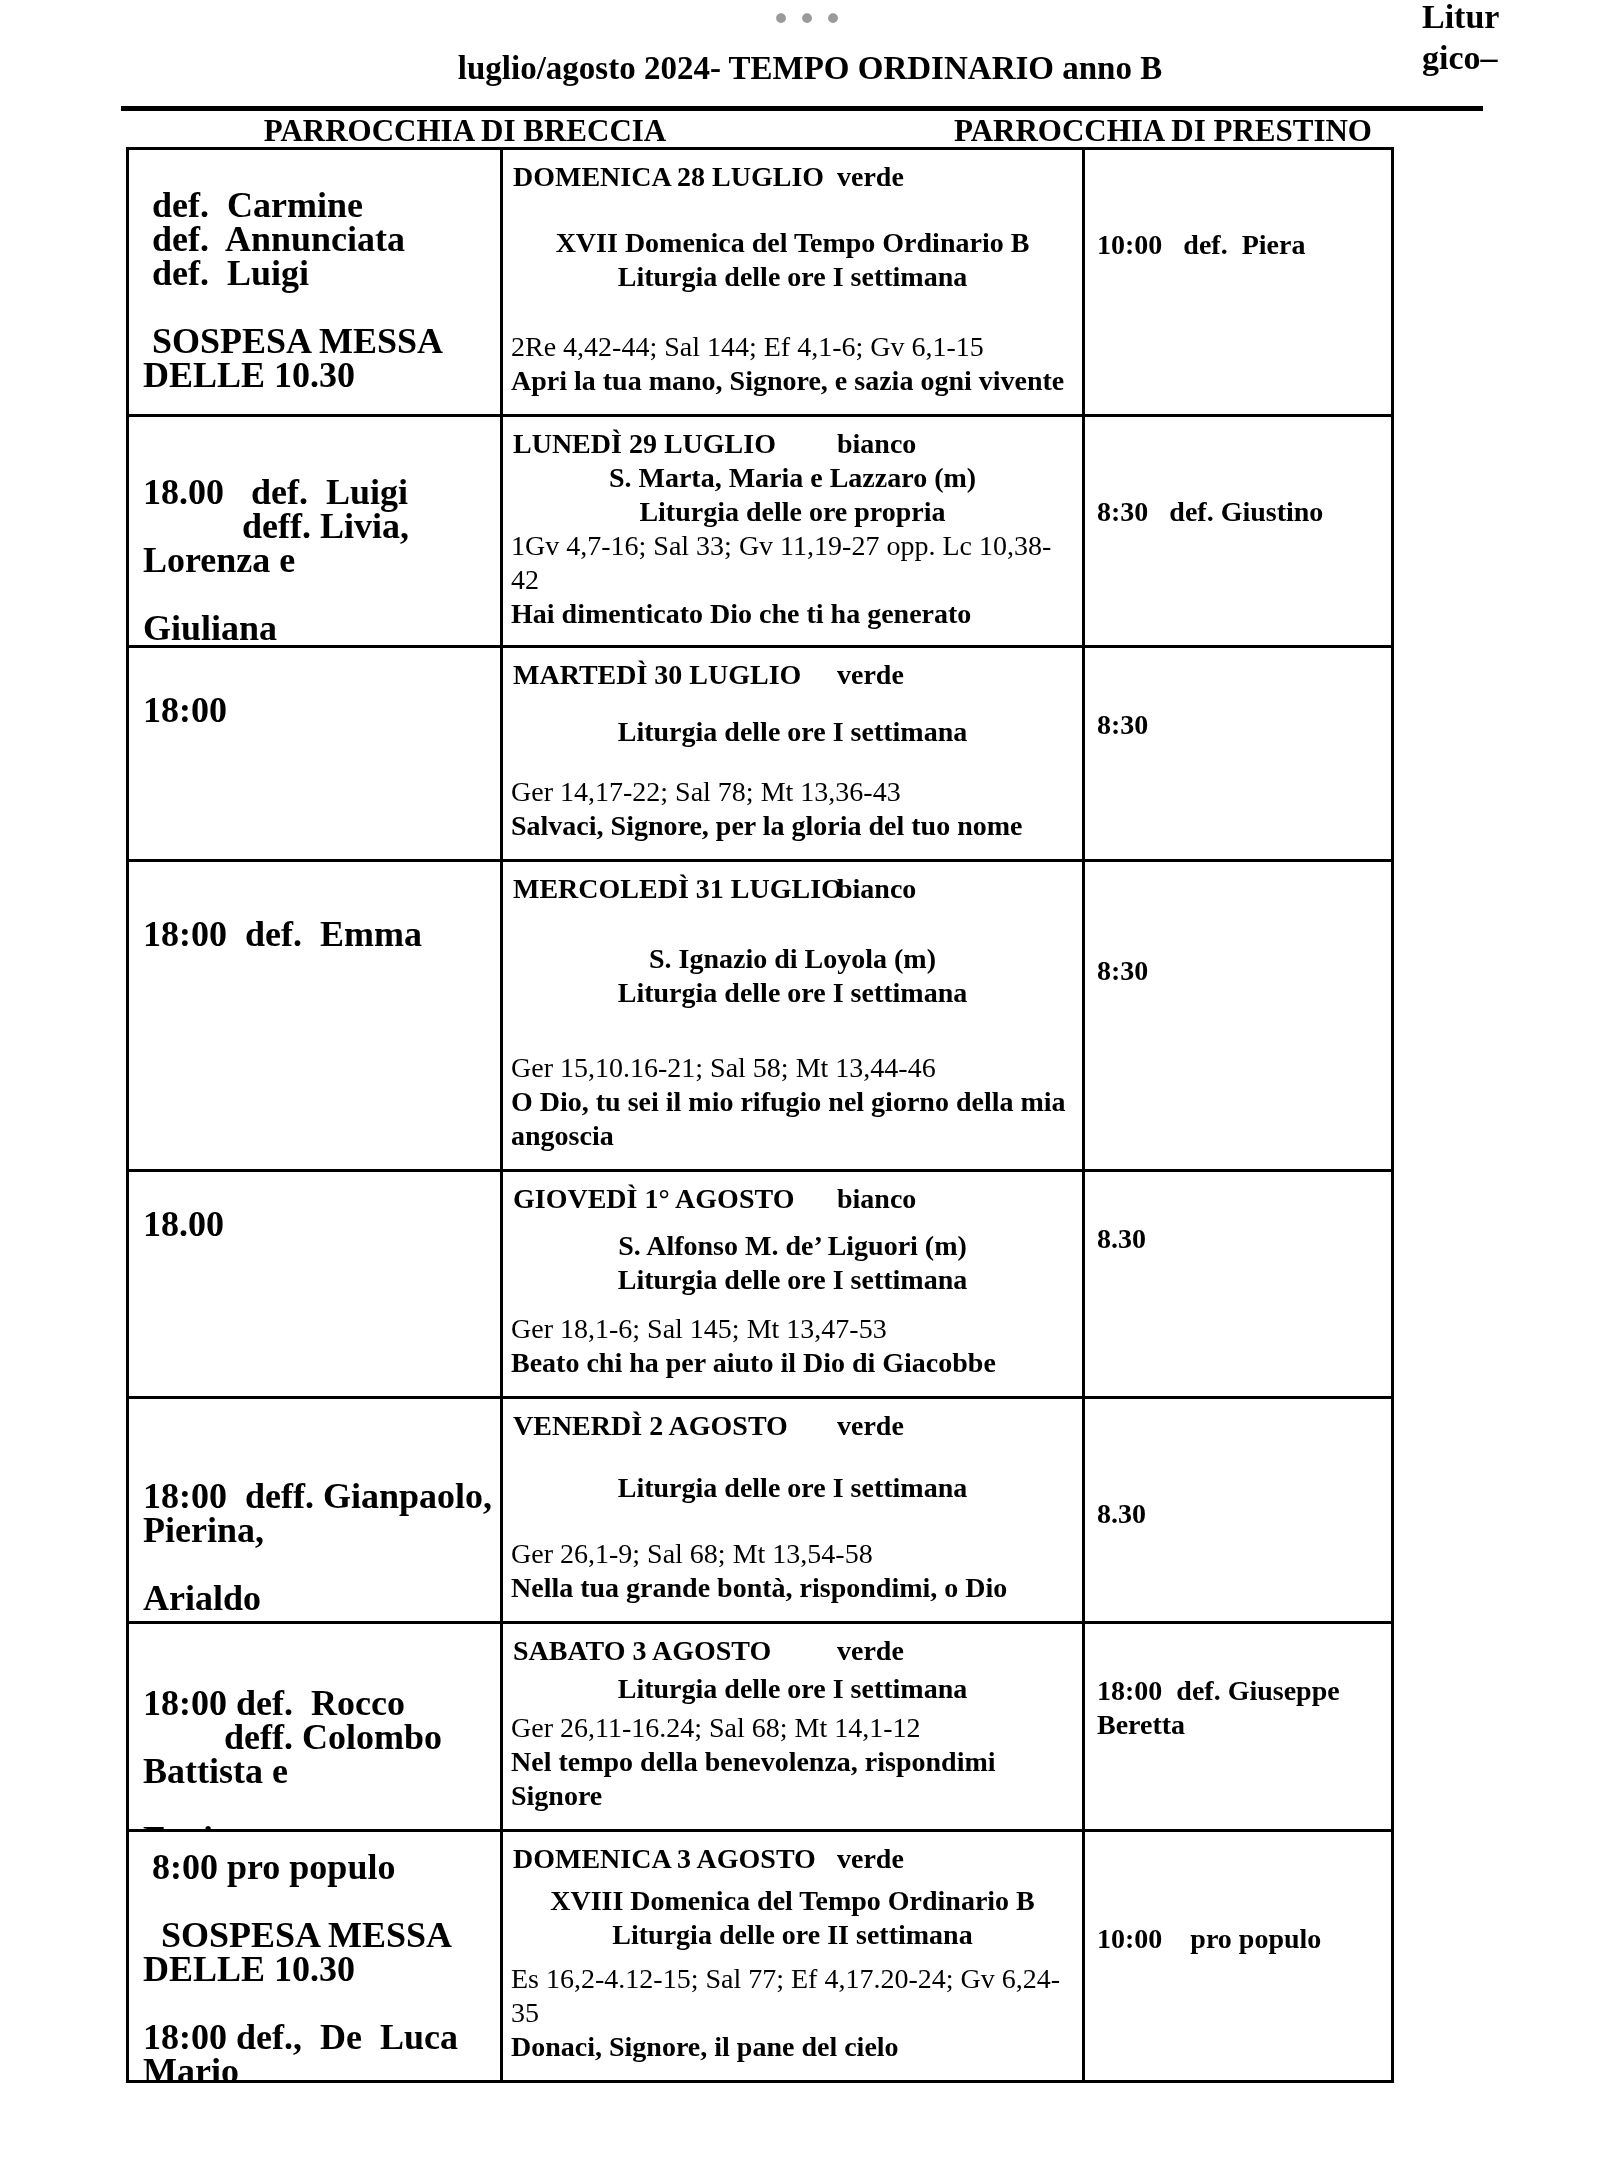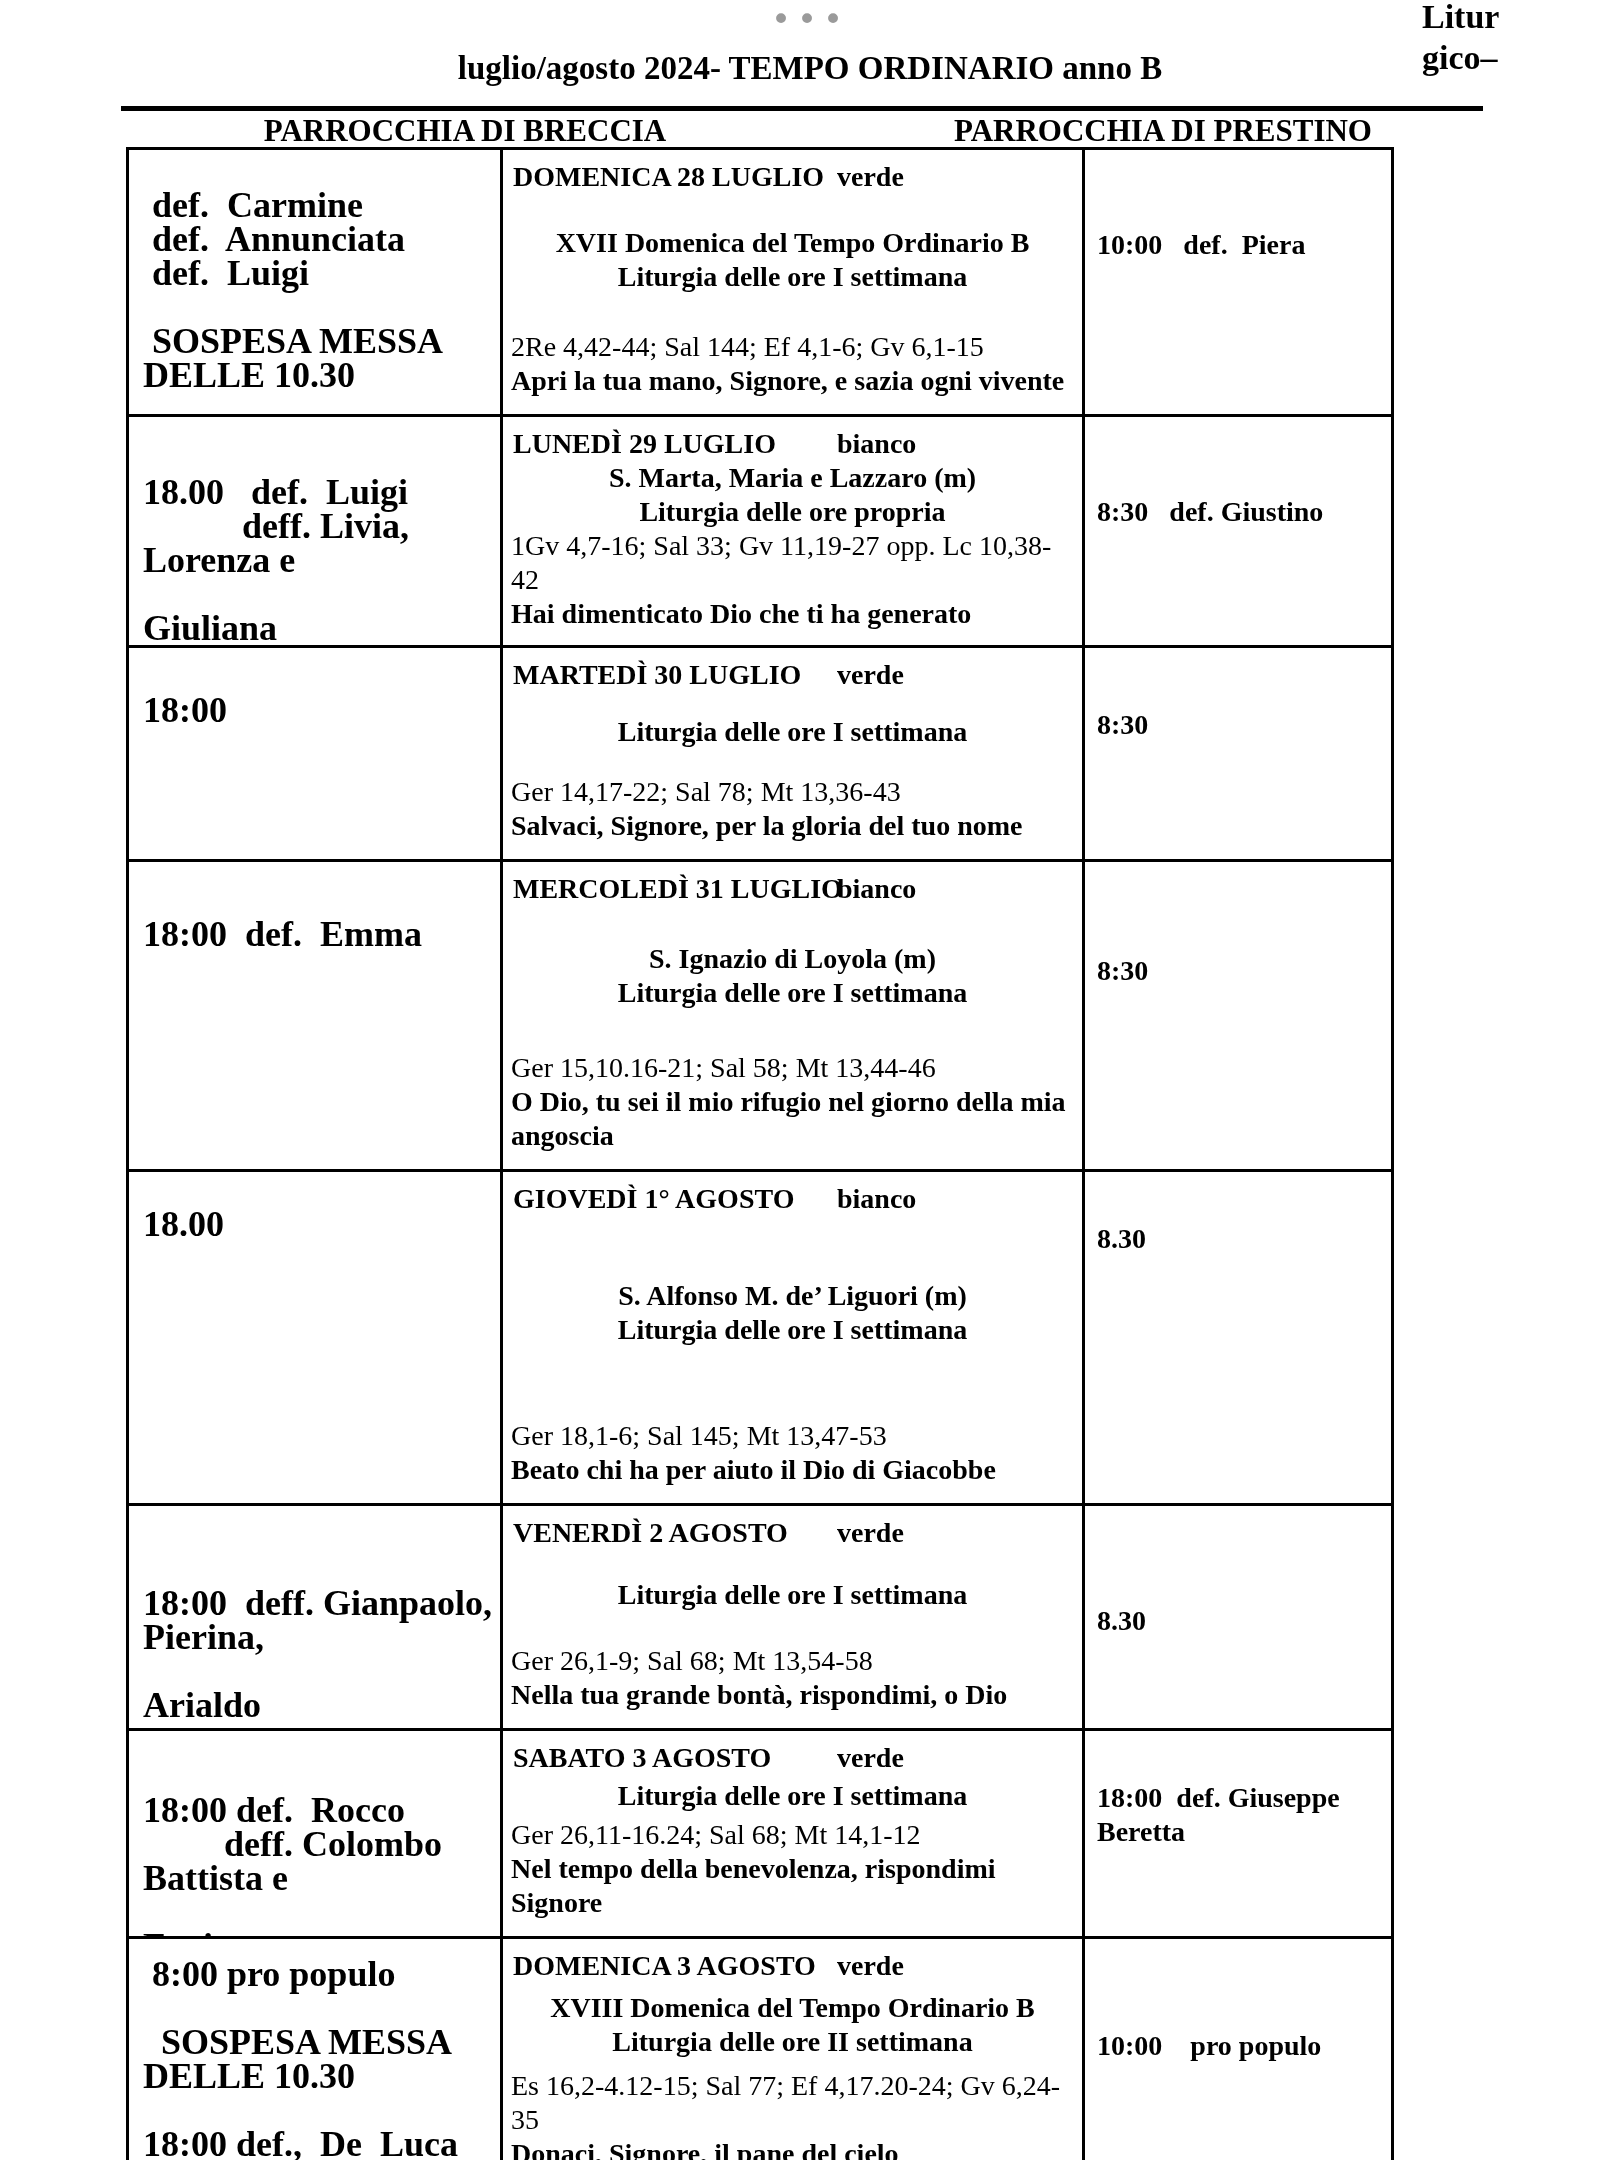--- a/index.html
+++ b/index.html
@@ -65,21 +65,21 @@
     display:flex;flex-direction:column;
     font-size:28px;line-height:34px;
   }
   .prestino{
     flex:1;
     font-weight:bold;font-size:28px;line-height:34px;
     white-space:pre-wrap;
     padding-left:12px;
   }
   .r1{height:267px;} .r2{height:231px;} .r3{height:214px;} .r4{height:310px;}
-  .r5{height:334px;} .r6{height:225px;} .r7{height:208px;} .r8{height:248px;}
+  .r5{height:227px;} .r6{height:225px;} .r7{height:208px;} .r8{height:248px;}
 
   
   .r1 .breccia{padding-top:38px;} .r1 .prestino{padding-top:78px;}
   .r2 .breccia{padding-top:58px;} .r2 .prestino{padding-top:78px;}
   .r3 .breccia{padding-top:45px;} .r3 .prestino{padding-top:60px;}
   .r4 .breccia{padding-top:55px;} .r4 .prestino{padding-top:92px;}
   .r5 .breccia{padding-top:35px;} .r5 .prestino{padding-top:50px;}
   .r6 .breccia{padding-top:80px;} .r6 .prestino{padding-top:98px;}
   .r7 .breccia{padding-top:62px;} .r7 .prestino{padding-top:50px;}
   .r8 .breccia{padding-top:18px;} .r8 .prestino{padding-top:90px;}

